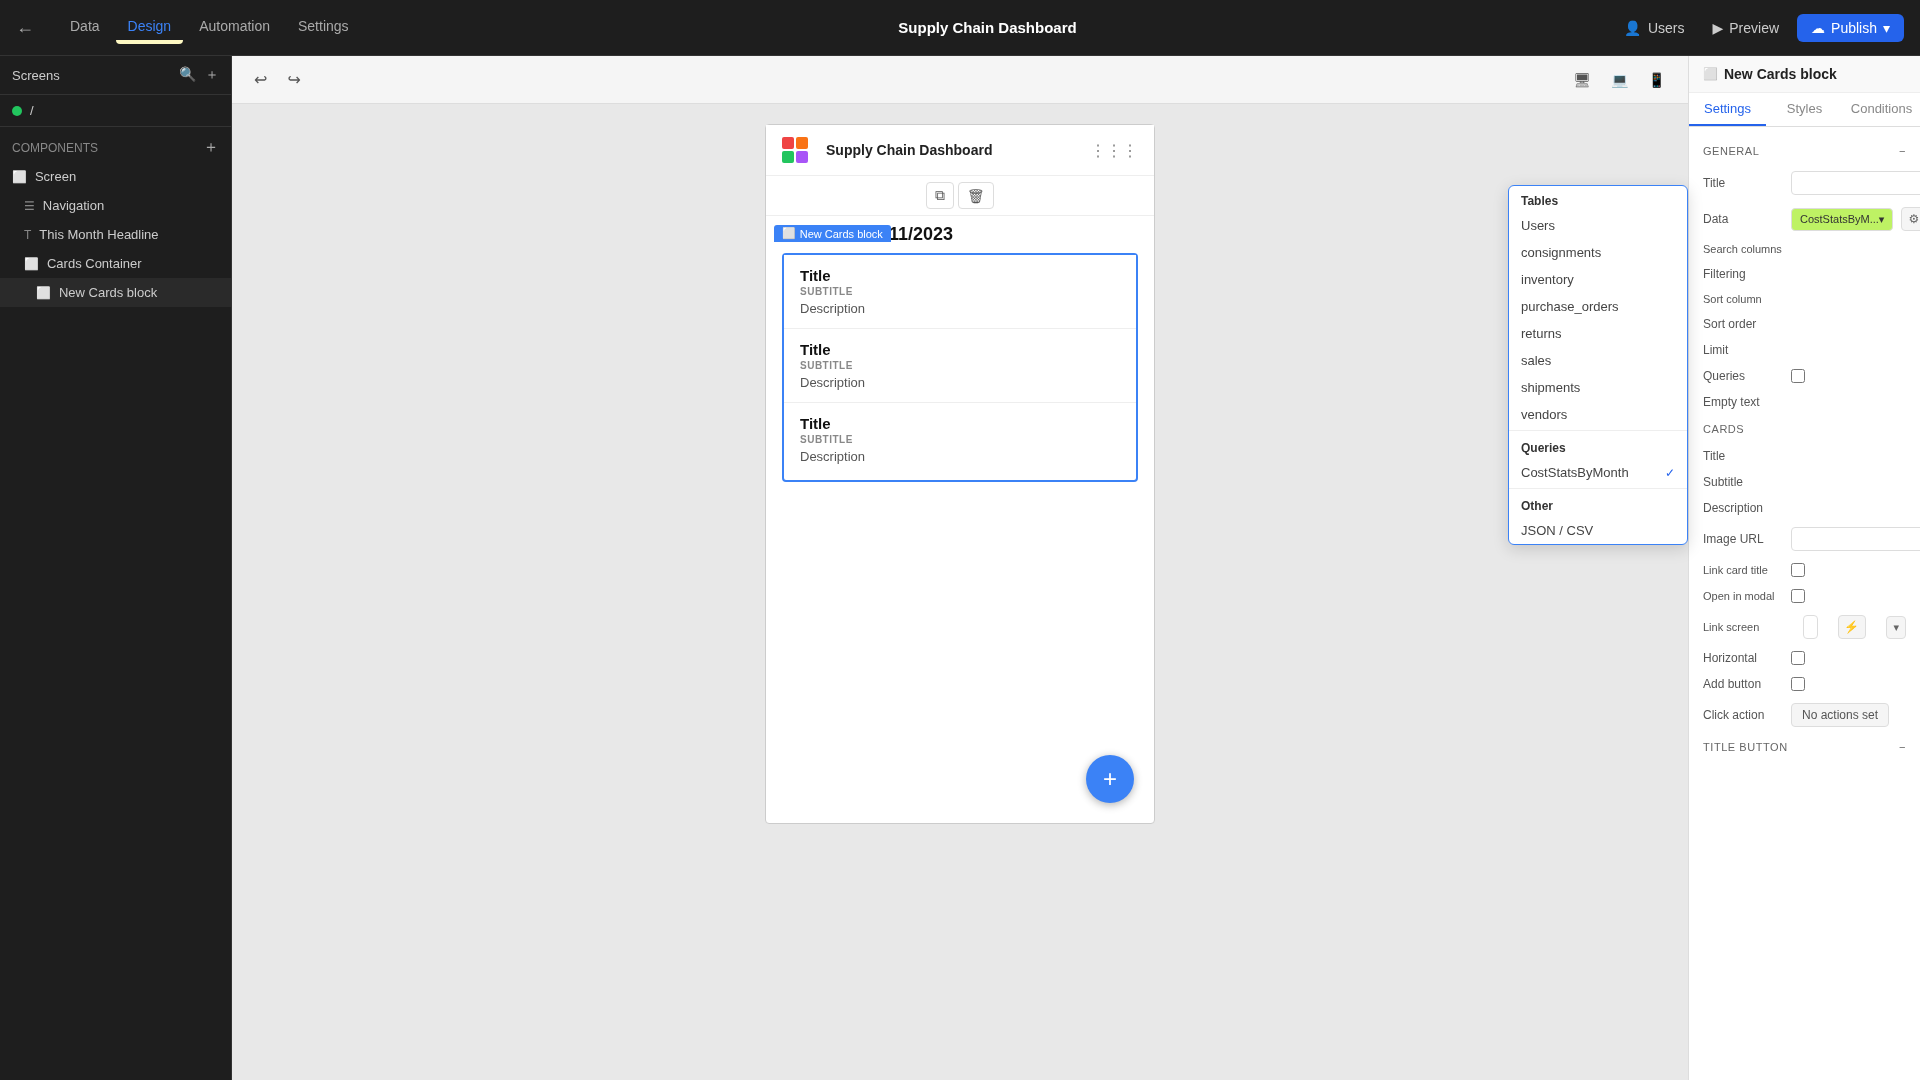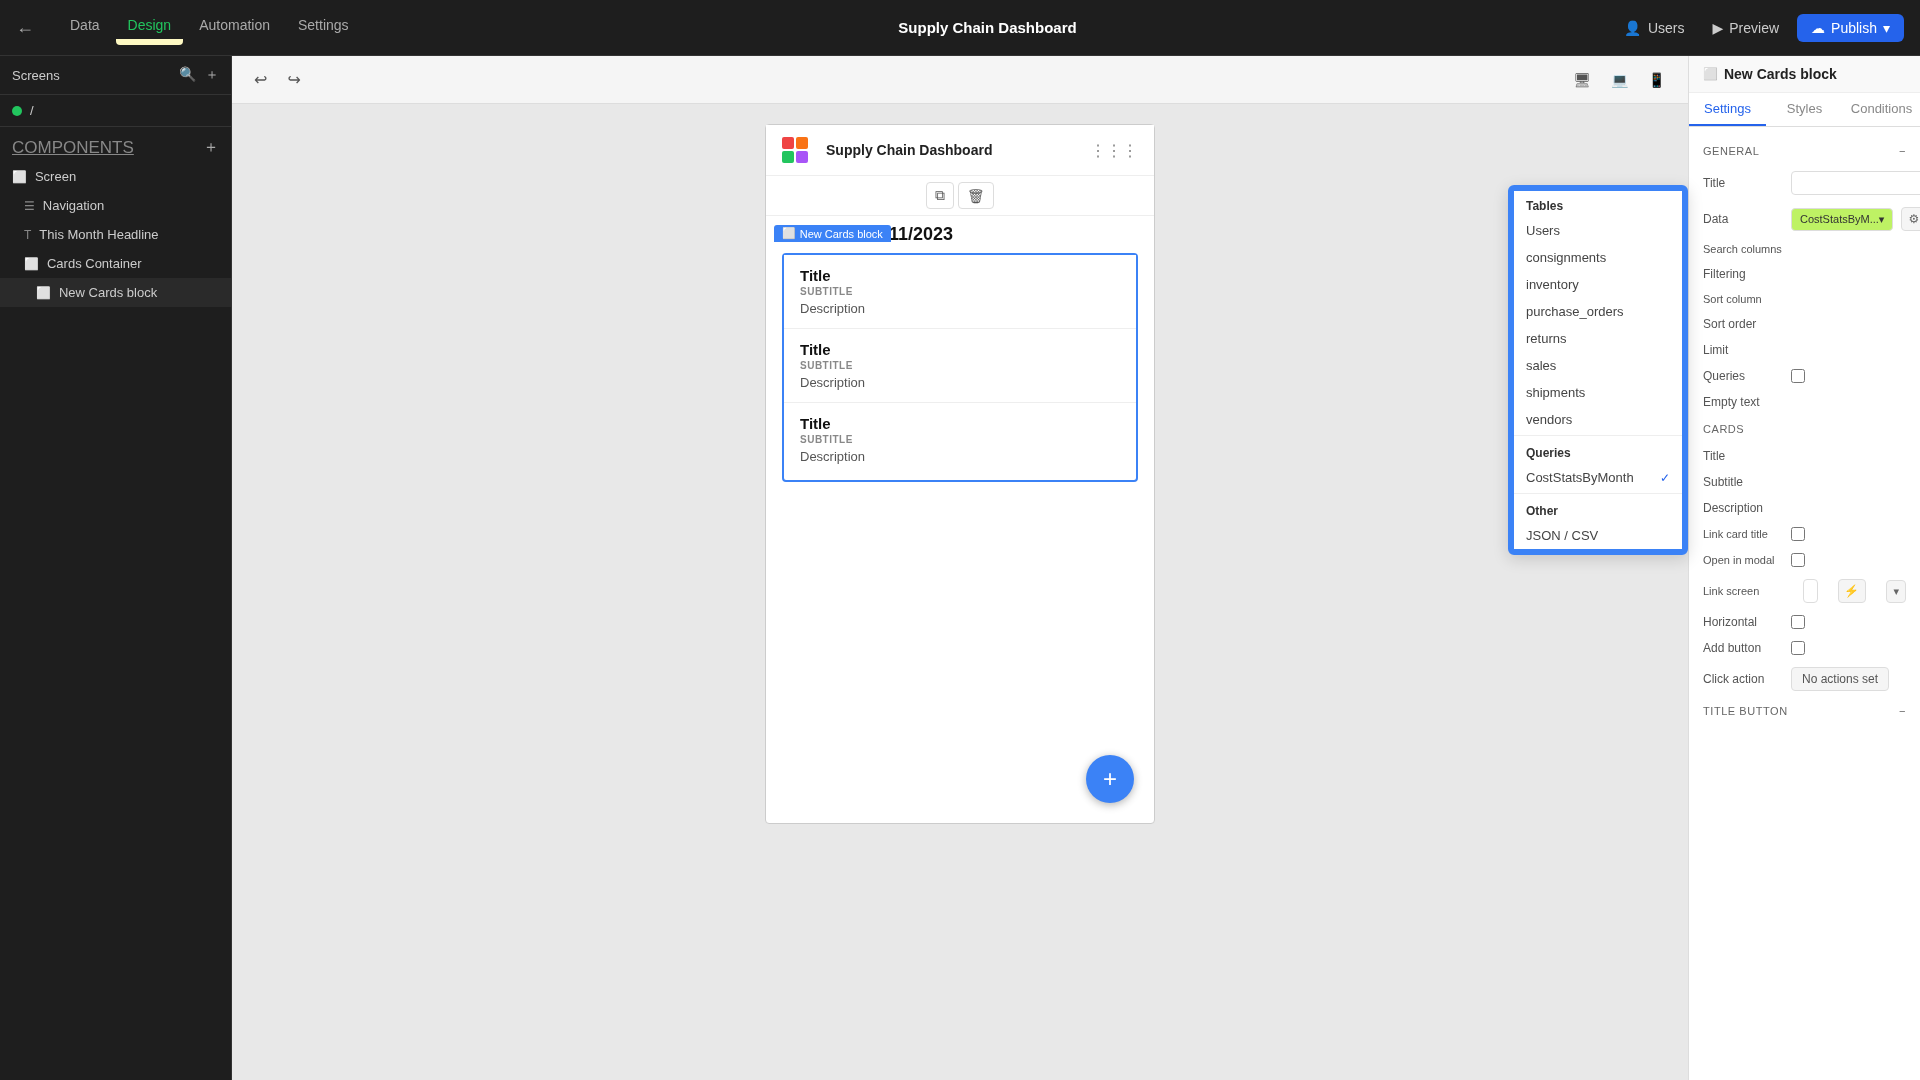--- a/index.html
+++ b/index.html
@@ -7,21 +7,21 @@
 
     
     .top-nav {
       display: flex; align-items: center; height: 56px;
       background: #1e1e1e; color: #ccc; padding: 0 16px;
       border-bottom: 1px solid #333;
     }
     .top-nav .back-btn { color: #aaa; margin-right: 16px; cursor: pointer; font-size: 18px; }
     .top-nav .nav-tabs { display: flex; gap: 4px; margin-left: 8px; }
     .top-nav .nav-tab { padding: 6px 12px; color: #aaa; cursor: pointer; font-size: 14px; border-radius: 4px; }
-    .top-nav .nav-tab.active { color: #22c55e; border-bottom: 6px solid #fef9c3; }
+    .top-nav .nav-tab.active { color: #3b82f6; border-bottom: 4px solid #fef9c3; }
     .top-nav .app-title { flex: 1; text-align: center; color: #fff; font-size: 15px; font-weight: 600; }
     .top-nav .nav-right { display: flex; align-items: center; gap: 8px; }
     .top-nav .nav-right-btn { display: flex; align-items: center; gap: 6px; color: #ccc; font-size: 14px; cursor: pointer; padding: 6px 10px; }
     .publish-btn { background: #2563eb; color: #fff !important; border-radius: 6px; padding: 6px 14px !important; display: flex; align-items: center; gap: 6px; }
 
     
     .main-layout { display: flex; height: calc(1080px - 56px); }
 
     
     .left-sidebar {
@@ -161,21 +161,21 @@
     
     .dropdown-overlay {
       position: absolute; top: 0; left: 0; width: 100%; height: 100%;
       z-index: 100; pointer-events: none;
     }
     .dropdown-menu {
       position: absolute;
       top: 185px; right: 232px;
       width: 180px;
       background: #fff;
-      border: 6px solid #3b82f6;
+      border: 1px solid #3b82f6;
       border-radius: 6px;
       box-shadow: 0 4px 16px rgba(0,0,0,0.15);
       pointer-events: all;
       z-index: 200;
     }
     .dropdown-section-label {
       padding: 8px 12px 4px; font-size: 12px; font-weight: 700; color: #333;
     }
     .dropdown-item {
       padding: 6px 12px; font-size: 13px; color: #444; cursor: pointer;
@@ -233,21 +233,21 @@
       <div class="sidebar-header-icons">
         <span class="sidebar-header-icon">🔍</span>
         <span class="sidebar-header-icon">＋</span>
       </div>
     </div>
     <div class="sidebar-root-item">
       <div class="green-dot"></div>
       <span>/</span>
     </div>
     <div style="display:flex; align-items:center; justify-content:space-between; padding:10px 12px 4px;">
-      <span style="color:#888; font-size:17px; text-transform:uppercase;text-decoration:underline;">Components</span>
+      <span style="color:#888; font-size:12px; text-transform:uppercase;">Components</span>
       <span style="color:#aaa; cursor:pointer; font-size:16px;">＋</span>
     </div>
     <div class="sidebar-tree-item indent0">
       <span class="item-icon">⬜</span>
       <span>Screen</span>
     </div>
     <div class="sidebar-tree-item indent1">
       <span class="item-icon">☰</span>
       <span>Navigation</span>
     </div>
@@ -397,20 +397,25 @@
       <div class="settings-row">
         <span class="settings-label">Title</span>
       </div>
       <div class="settings-row">
         <span class="settings-label">Subtitle</span>
       </div>
       <div class="settings-row">
         <span class="settings-label">Description</span>
       </div>
       <div class="settings-row">
+        <span class="settings-label">Image URL</span>
+        <input class="settings-input" value="" style="flex: 1 1 0%;">
+
+      </div>
+      <div class="settings-row">
         <span class="settings-label" style="font-size:11px;">Link card title</span>
         <input type="checkbox" class="checkbox-input" style="">
       </div>
       <div class="settings-row">
         <span class="settings-label" style="font-size:11px;">Open in modal</span>
         <input type="checkbox" class="checkbox-input" style="">
       </div>
       <div class="row-with-controls">
         <span class="settings-label" style="font-size:11px;">Link screen</span>
         <input class="small-input" value="" style="flex: 1 1 0%;">

